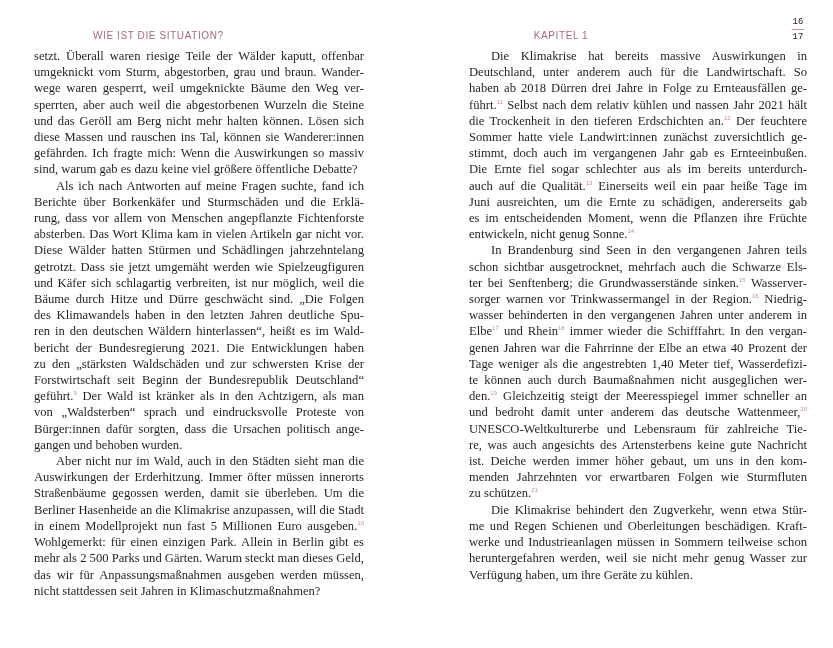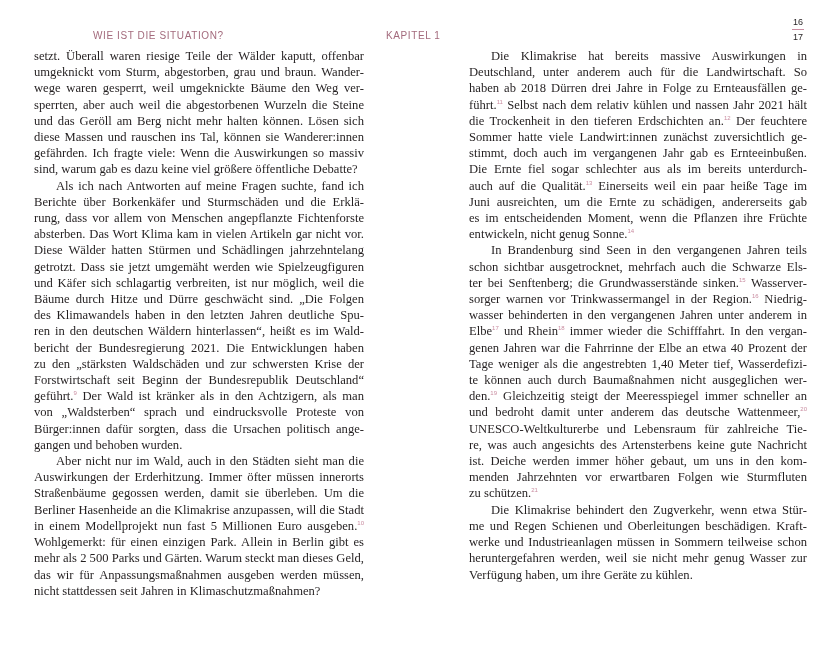--- a/index.html
+++ b/index.html
@@ -1,20 +1,20 @@
 <!DOCTYPE html>
 <html><head>
 <meta charset="utf-8">
 <style>
   html, body { margin: 0; padding: 0; background: #ffffff; }
   body { width: 833px; height: 648px; position: relative; overflow: hidden; font-family: "Liberation Serif", "DejaVu Serif", serif; color: #231f20; }
   .running-head { position: absolute; top: 30px; font-family: "Liberation Sans", "DejaVu Sans", sans-serif; font-size: 10px; letter-spacing: 0.6px; color: #a36a7c; }
   .rh-left { left: 93px; }
-  .rh-right { left: 386px; width: 366px; text-align: left; }
-  .page-nums { position: absolute; left: 791px; top: 16px; width: 14px; font-family: Liberation Sans, sans-serif; font-size: 9px; color: #231f20; text-align: center; line-height: 12px; }
+  .rh-right { left: 378px; width: 366px; text-align: center; }
+  .page-nums { position: absolute; left: 791px; top: 16px; width: 14px; font-family: Liberation Mono, monospace; font-size: 9px; color: #231f20; text-align: center; line-height: 12px; }
   .page-nums .rule { display: block; height: 1px; background: #c98ca0; margin: 1px 1px; }
   .column { position: absolute; top: 48px; font-size: 12.6px; line-height: 16.2px; text-align: justify; hyphens: manual; }
   .col-left { left: 34px; width: 330px; }
   .col-right { left: 469px; width: 338px; }
   .line { display: block; text-align: justify; text-align-last: justify; white-space: nowrap; }
   .line.last { text-align-last: left; }
   .line.ind { padding-left: 22px; }
   sup.fn { font-family: "Liberation Sans", "DejaVu Sans", sans-serif; font-size: 6px; color: #c98ca0; vertical-align: 5px; line-height: 0; }
 </style>
 </head>
@@ -28,21 +28,21 @@
   <span>17</span>
 </div>
 
 <div class="column col-left">
     <span class="line"><span>setzt. Überall waren riesige Teile der Wälder kaputt, offenbar</span></span>
     <span class="line"><span>umgeknickt vom Sturm, abgestorben, grau und braun. Wander-</span></span>
     <span class="line"><span>wege waren gesperrt, weil umgeknickte Bäume den Weg ver-</span></span>
     <span class="line"><span>sperrten, aber auch weil die abgestorbenen Wurzeln die Steine</span></span>
     <span class="line"><span>und das Geröll am Berg nicht mehr halten können. Lösen sich</span></span>
     <span class="line"><span>diese Massen und rauschen ins Tal, können sie Wanderer:innen</span></span>
-    <span class="line"><span>gefährden. Ich fragte viele: Wenn die Auswirkungen so massiv</span></span>
+    <span class="line"><span>gefährden. Ich fragte mich: Wenn die Auswirkungen so massiv</span></span>
     <span class="line last"><span>sind, warum gab es dazu keine viel größere öffentliche Debatte?</span></span>
     <span class="line ind"><span>Als ich nach Antworten auf meine Fragen suchte, fand ich</span></span>
     <span class="line"><span>Berichte über Borkenkäfer und Sturmschäden und die Erklä-</span></span>
     <span class="line"><span>rung, dass vor allem von Menschen angepflanzte Fichtenforste</span></span>
     <span class="line"><span>absterben. Das Wort Klima kam in vielen Artikeln gar nicht vor.</span></span>
     <span class="line"><span>Diese Wälder hatten Stürmen und Schädlingen jahrzehntelang</span></span>
     <span class="line"><span>getrotzt. Dass sie jetzt umgemäht werden wie Spielzeugfiguren</span></span>
     <span class="line"><span>und Käfer sich schlagartig verbreiten, ist nur möglich, weil die</span></span>
     <span class="line"><span>Bäume durch Hitze und Dürre geschwächt sind. „Die Folgen</span></span>
     <span class="line"><span>des Klimawandels haben in den letzten Jahren deutliche Spu-</span></span>

